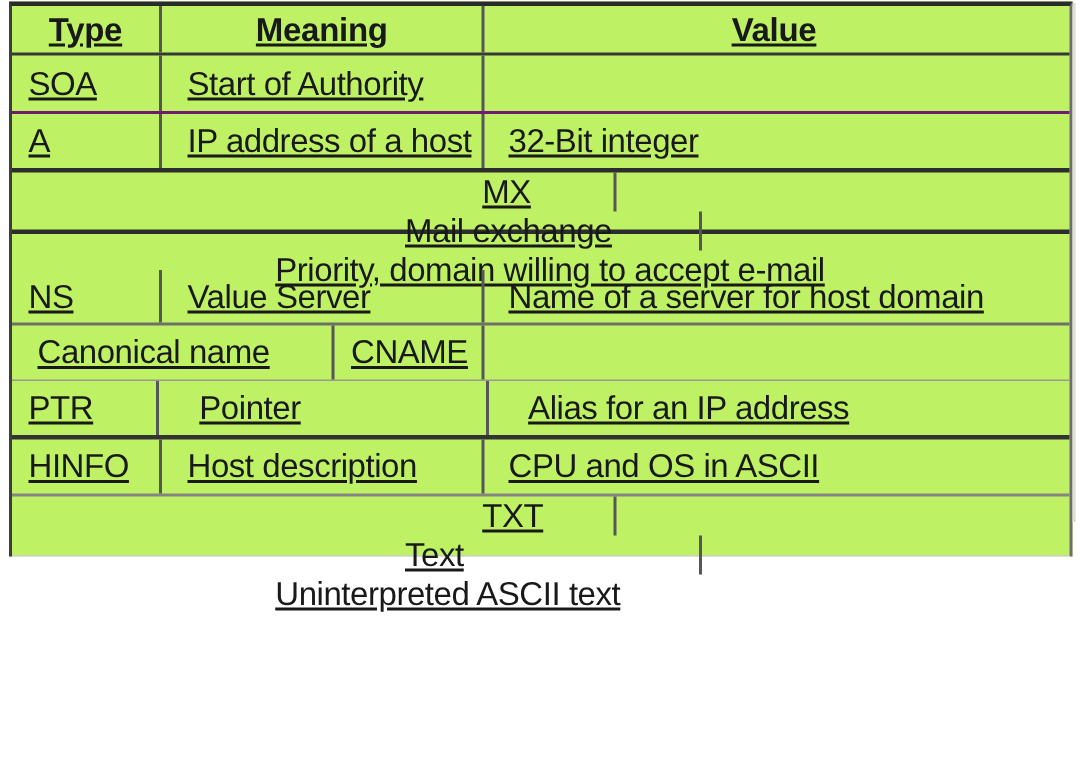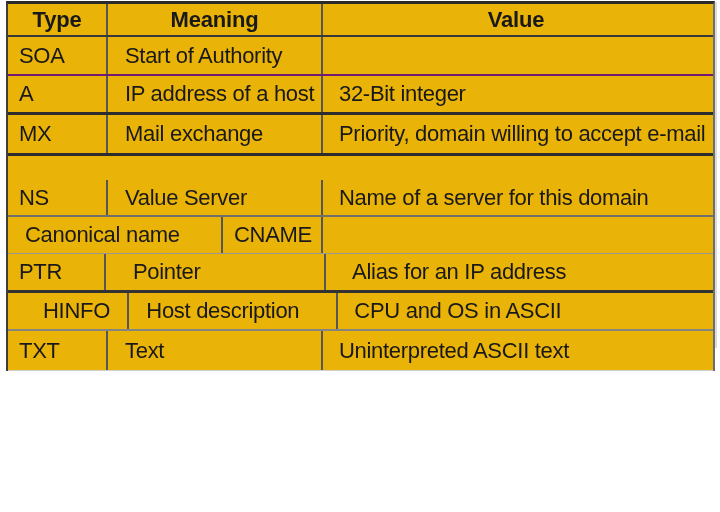--- a/index.html
+++ b/index.html
@@ -15,26 +15,27 @@
     position: relative;
     width: 720px;
     height: 512px;
     background: #ffffff;
   }
   .scan-table {
     position: absolute;
     left: 6px;
     top: 1px;
     width: 705px;
-    background: #eab308;
+    background: #bef264;
     border-top: 3px solid #2a2a2a;
     border-left: 2px solid #3d3d3d;
     border-right: 2px solid #6e6e6e;
     box-sizing: content-box;
     color: #191919;
+    text-decoration: underline;
   }
   .row {
     display: flex;
     align-items: center;
   }
   .cell {
     height: 100%;
     display: flex;
     align-items: center;
     box-sizing: border-box;
@@ -49,26 +50,26 @@
   .header .cell {
     font-weight: bold;
     justify-content: center;
     padding-left: 0;
     letter-spacing: -0.2px;
   }
   
   .header { height: 31px; border-bottom: 2px solid #383838; }
   .r-soa   { height: 37px; border-bottom: 2px solid #701a75; }
   .r-a     { height: 36px; border-bottom: 3px solid #2d2d2d; }
-  .r-mx    { height: 38px; border-bottom: 3px solid #2d2d2d; }
+  .r-mx    { height: 38px; border-bottom: 3px solid #2d2d2d; flex-direction: column; }
   .r-ns    { height: 35px; border-bottom: 2px solid #6f6f6c; margin-top: 24px; }
   .r-cname { height: 36px; border-bottom: 1px solid #989894; }
   .r-ptr   { height: 36px; border-bottom: 3px solid #333333; gap: 10px; }
-  .r-hinfo { height: 36px; border-bottom: 2px solid #848480; padding-left: 24px; }
-  .r-txt   { height: 39px; border-bottom: 1px solid #cfcfca; }
+  .r-hinfo { height: 36px; border-bottom: 2px solid #848480; }
+  .r-txt   { height: 39px; border-bottom: 1px solid #cfcfca; flex-direction: column; }
   
   .edge-artifact {
     position: absolute;
     left: 715px;
     top: 2px;
     width: 2px;
     height: 346px;
     background: #dcdcd8;
   }
 </style>
@@ -98,21 +99,21 @@
 
     <div class="row r-mx">
       <div class="cell c1">MX</div>
       <div class="cell c2">Mail exchange</div>
       <div class="cell c3">Priority, domain willing to accept e-mail</div>
     </div>
 
     <div class="row r-ns">
       <div class="cell c1">NS</div>
       <div class="cell c2">Value Server</div>
-      <div class="cell c3">Name of a server for this domain</div>
+      <div class="cell c3">Name of a server for host domain</div>
     </div>
 
     <div class="row r-cname">
       <div class="cell c2">Canonical name</div>
       <div class="cell c1">CNAME</div>
     </div>
 
     <div class="row r-ptr">
       <div class="cell c1">PTR</div>
       <div class="cell c2">Pointer</div>

